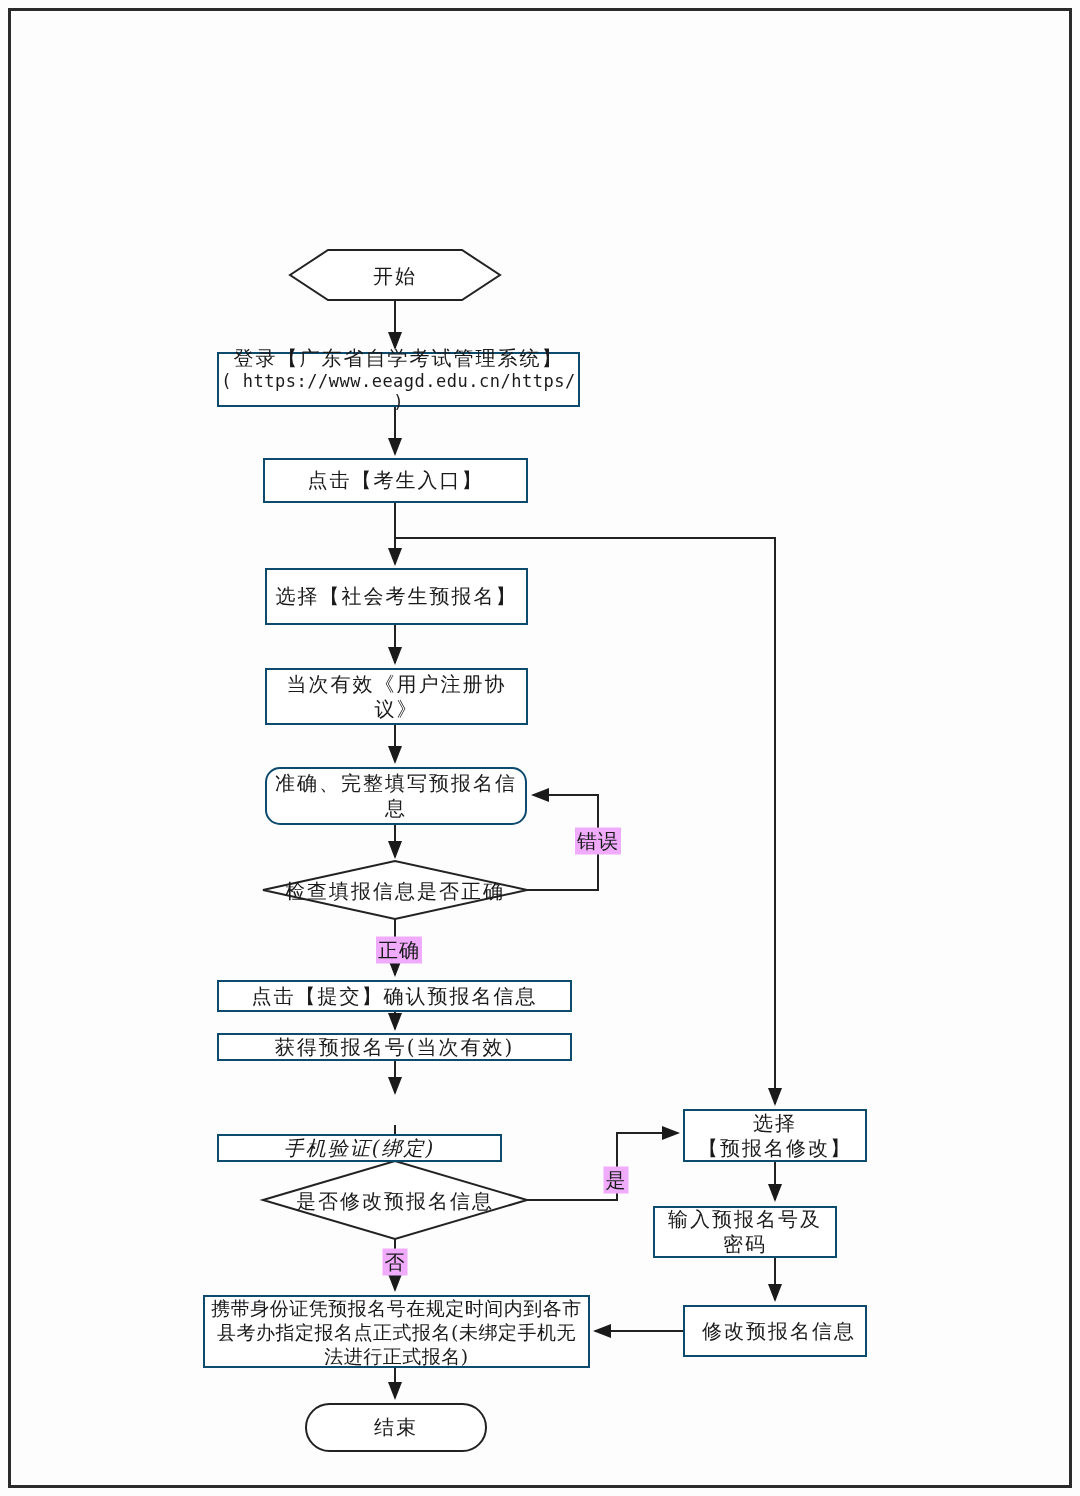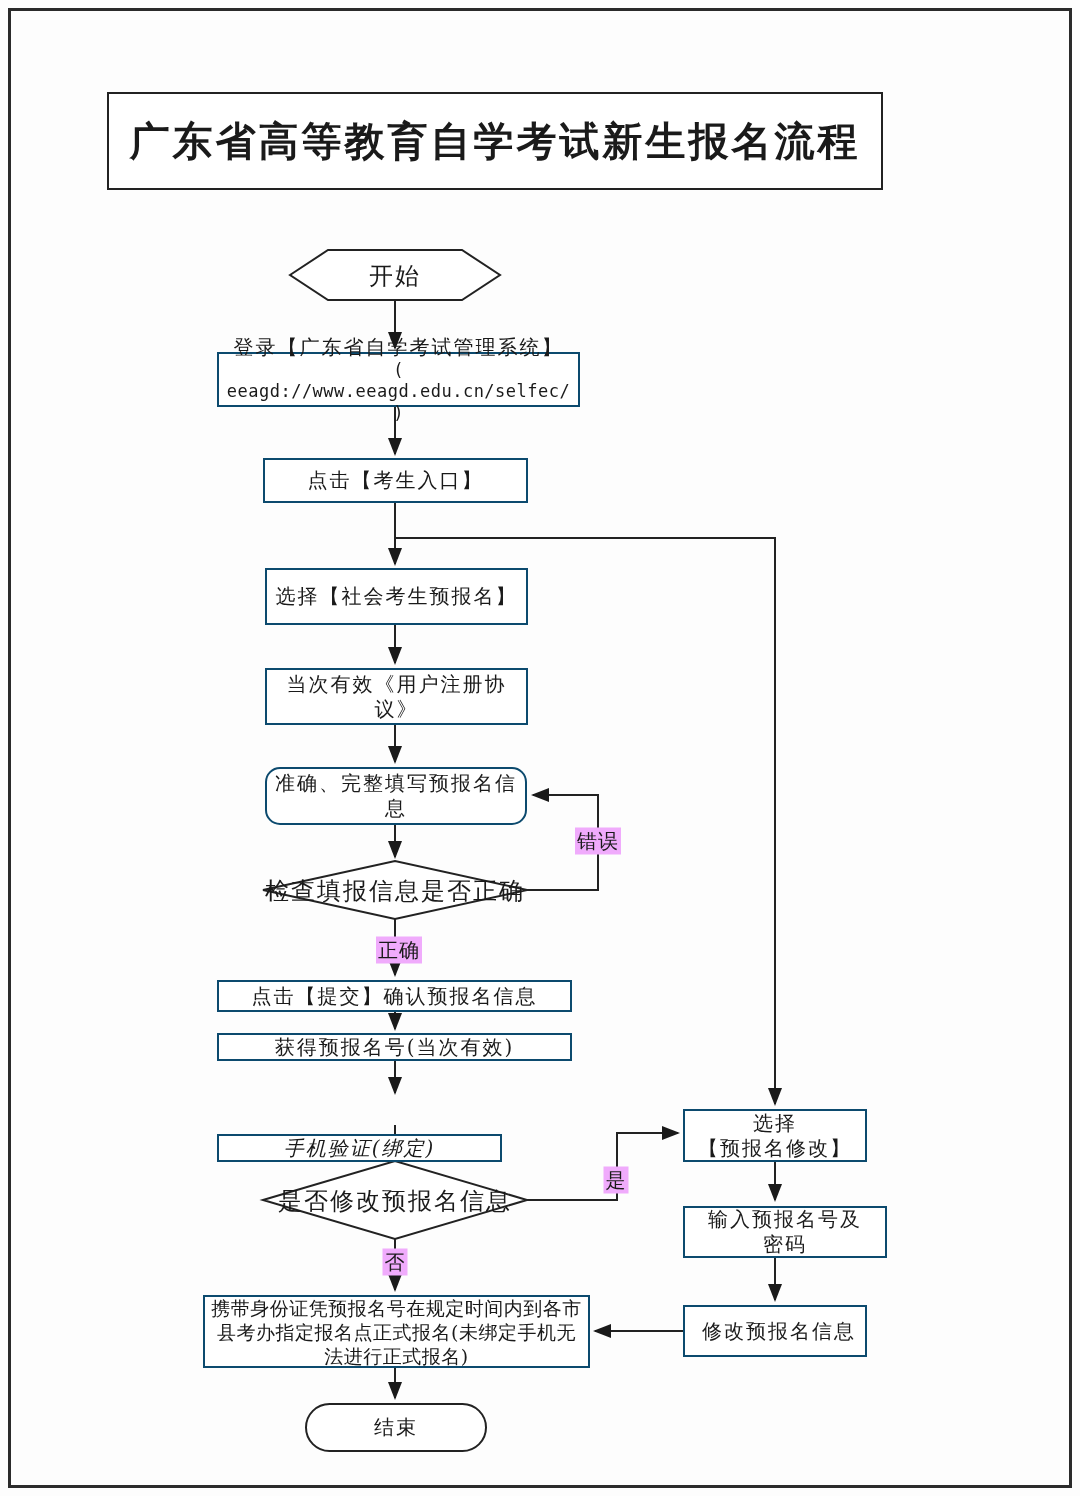--- a/index.html
+++ b/index.html
@@ -28,21 +28,21 @@
   .connectors{position:absolute;left:0;top:0;z-index:1;}
   .box{
     position:absolute;box-sizing:border-box;
     border:2px solid #0c4a6e;background:#fff;
     display:flex;flex-direction:column;align-items:center;justify-content:center;
     text-align:center;z-index:2;
     font-size:20px;letter-spacing:2px;line-height:1.25;
   }
   .nodetext{
     position:absolute;z-index:3;transform:translate(-50%,-50%);
-    font-size:24px;letter-spacing:2px;white-space:nowrap;text-align:center;
+    font-size:20px;letter-spacing:2px;white-space:nowrap;text-align:center;
   }
   .elabel{
     position:absolute;z-index:3;transform:translate(-50%,-50%);
     background:#f0abfc;padding:0 2px;font-size:20px;letter-spacing:1px;white-space:nowrap;
   }
   .stadium{
     position:absolute;left:305px;top:1403px;width:182px;height:49px;
     border:2px solid #222;border-radius:25px;background:#fff;
     display:flex;align-items:center;justify-content:center;
     font-size:20px;letter-spacing:2px;z-index:2;box-sizing:border-box;
@@ -56,23 +56,20 @@
     padding:0 3px;
   }
 </style>
 </head>
 <body>
 
 <div class="page">
 
   <div class="frame"></div>
 
-  <div class="title-box">
-    <span>广东省高等教育自学考试新生报名流程</span>
-  </div>
 
   <svg class="connectors" width="1080" height="1496" viewBox="0 0 1080 1496">
     <defs>
       <marker id="arw" markerUnits="userSpaceOnUse" markerWidth="18" markerHeight="14" refX="16" refY="7" orient="auto">
         <path d="M0,0 L18,7 L0,14 Z" fill="#1a1a1a"></path>
       </marker>
     </defs>
     <g fill="none" stroke="#222" stroke-width="2">
       <path d="M395 300 V348" marker-end="url(#arw)"></path>
       <path d="M395 407 V454" marker-end="url(#arw)"></path>
@@ -99,21 +96,21 @@
       <polygon points="263,1200 395,1161 527,1200 395,1239"></polygon>
     </g>
   </svg>
 
   <div class="nodetext" style="left:395px;top:276px;">开始</div>
   <div class="nodetext" style="left:395px;top:891px;">检查填报信息是否正确</div>
   <div class="nodetext" style="left:395px;top:1201px;text-align:right;">是否修改预报名信息</div>
 
   <div class="box" style="left:217px;top:352px;width:363px;height:55px;">
     <span>登录【广东省自学考试管理系统】</span>
-    <span class="url-line">( eeagd://www.eeagd.edu.cn/selfec/ )</span>
+    <span class="url-line">( https://www.eeagd.edu.cn/https/ )</span>
   </div>
 
   <div class="box" style="left:263px;top:458px;width:265px;height:45px;">
     <span>点击【考生入口】</span>
   </div>
 
   <div class="box" style="left:265px;top:568px;width:263px;height:57px;">
     <span>选择【社会考生预报名】</span>
   </div>
 
@@ -139,21 +136,21 @@
 
   <div class="box" style="left:203px;top:1295px;width:387px;height:73px;">
     <span class="bigbox-text">携带身份证凭预报名号在规定时间内到各市县考办指定报名点正式报名(未绑定手机无法进行正式报名)</span>
   </div>
 
   <div class="box" style="left:683px;top:1109px;width:184px;height:53px;">
     <span>选择</span>
     <span>【预报名修改】</span>
   </div>
 
-  <div class="box" style="left:683px;top:1206px;width:204px;height:52px;text-align:right;">
+  <div class="box" style="left:653px;top:1206px;width:184px;height:52px;text-align:right;">
     <span>输入预报名号及</span>
     <span>密码</span>
   </div>
 
   <div class="box" style="left:683px;top:1305px;width:184px;height:52px;padding-left:8px;">
     <span>修改预报名信息</span>
   </div>
 
   <div class="stadium">
     <span>结束</span>

